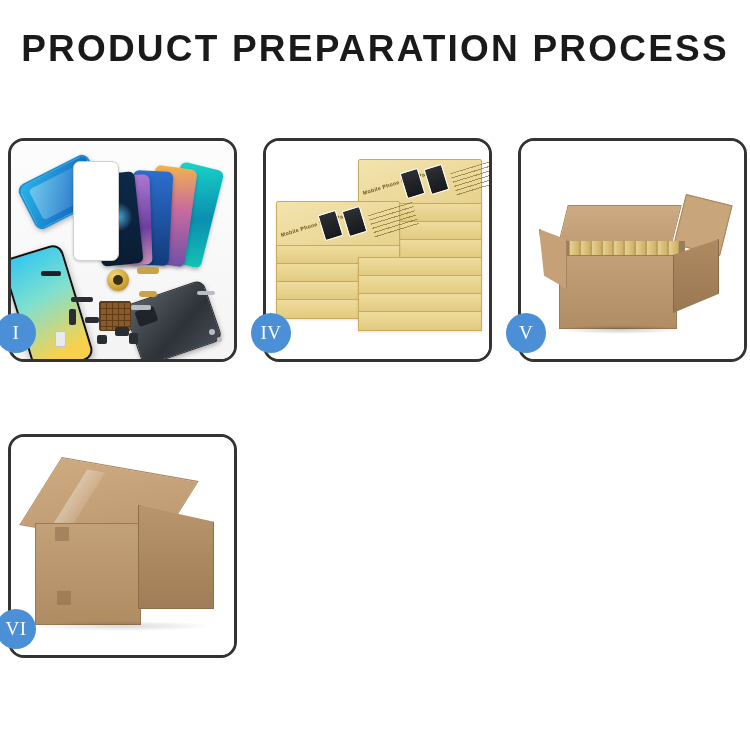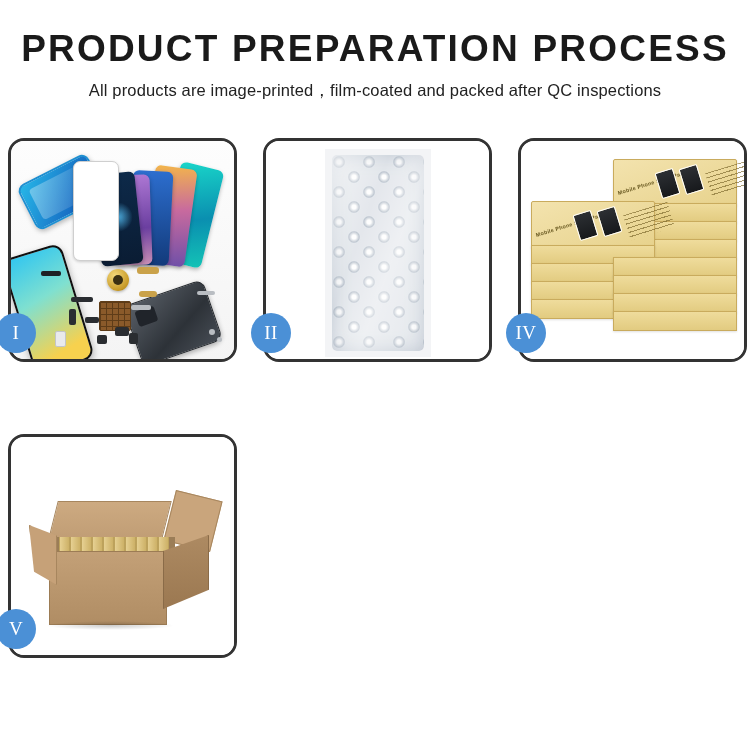--- a/index.html
+++ b/index.html
@@ -287,21 +287,20 @@
     background:radial-gradient(ellipse at center,rgba(0,0,0,.15),transparent 72%);
   }
 </style>
 </head>
 <body>
 
 <div class="page">
 
   <div class="header">
     <div class="title">PRODUCT PREPARATION PROCESS</div>
-    <div class="subtitle">All products are image-printed，film-coated and packed after QC inspections</div>
   </div>
 
   <div class="grid">
 
     <div class="panel">
       <div class="panel-inner p1">
         <div class="ph ph-blue"></div>
         <div class="fan">
           <i class="f5"></i>
           <i class="f4"></i>
@@ -325,28 +324,20 @@
         <div class="prt" style="left:86px;top:194px;width:10px;height:9px;"></div>
         <div class="prt wt" style="left:44px;top:190px;width:9px;height:14px;"></div>
         <div class="prt" style="left:118px;top:192px;width:9px;height:11px;"></div>
         <div class="prt sl" style="left:186px;top:150px;width:18px;height:4px;"></div>
         <div class="prt sl" style="left:198px;top:188px;width:6px;height:6px;border-radius:50%;"></div>
         <div class="prt sl" style="left:206px;top:196px;width:5px;height:5px;border-radius:50%;"></div>
       </div>
       <div class="badge">I</div>
     </div>
 
-    <div class="panel">
-      <div class="panel-inner p2">
-        <div class="bw-bg"></div>
-        <div class="bw"></div>
-        <div class="bw-sheen"></div>
-      </div>
-      <div class="badge">II</div>
-    </div>
 
 
     <div class="panel">
       <div class="panel-inner p4">
         <div class="stack">
 
           <div class="sb top" style="left:86px;top:2px;width:122px;">
             <div class="lbl" style="left:4px;top:30px;">Mobile Phone Spare Parts</div>
             <div class="scr" style="left:44px;top:10px;"></div>
             <div class="scr" style="left:68px;top:6px;"></div>
@@ -394,15 +385,29 @@
           </div>
           <div class="c5-front"></div>
           <div class="c5-side"></div>
           <div class="c5-flapL"></div>
           <div class="c5-shadow"></div>
         </div>
       </div>
       <div class="badge">V</div>
     </div>
 
+    <div class="panel">
+      <div class="panel-inner p6">
+        <div class="c6">
+          <div class="c6-top"></div>
+          <div class="c6-tape"></div>
+          <div class="c6-front"></div>
+          <div class="c6-side"></div>
+          <div class="c6-tab" style="left:26px;top:62px;width:14px;height:14px;"></div>
+          <div class="c6-tab" style="left:28px;top:126px;width:14px;height:14px;"></div>
+          <div class="c6-shadow"></div>
+        </div>
+      </div>
+      <div class="badge">VI</div>
+    </div>
 
   </div>
 </div>
 
 </body></html>

